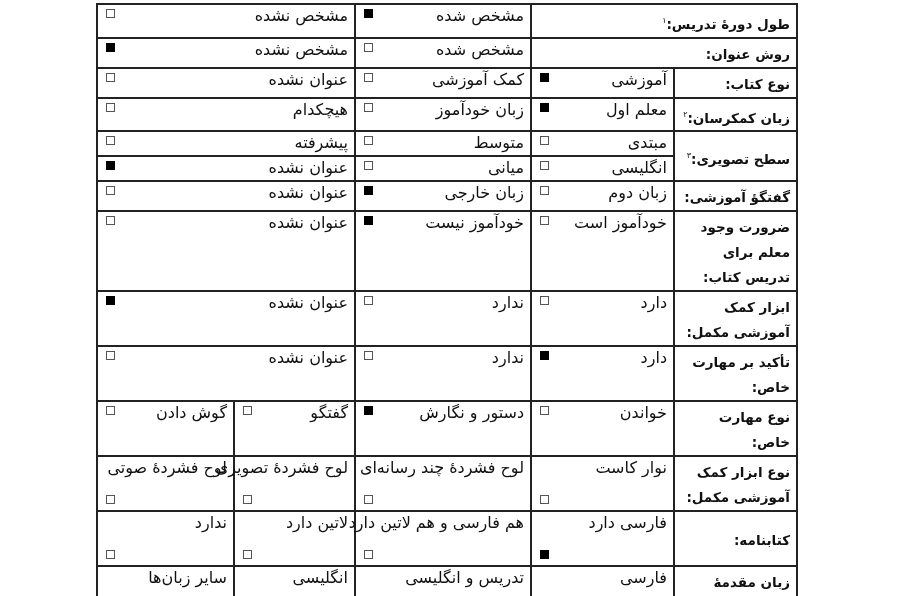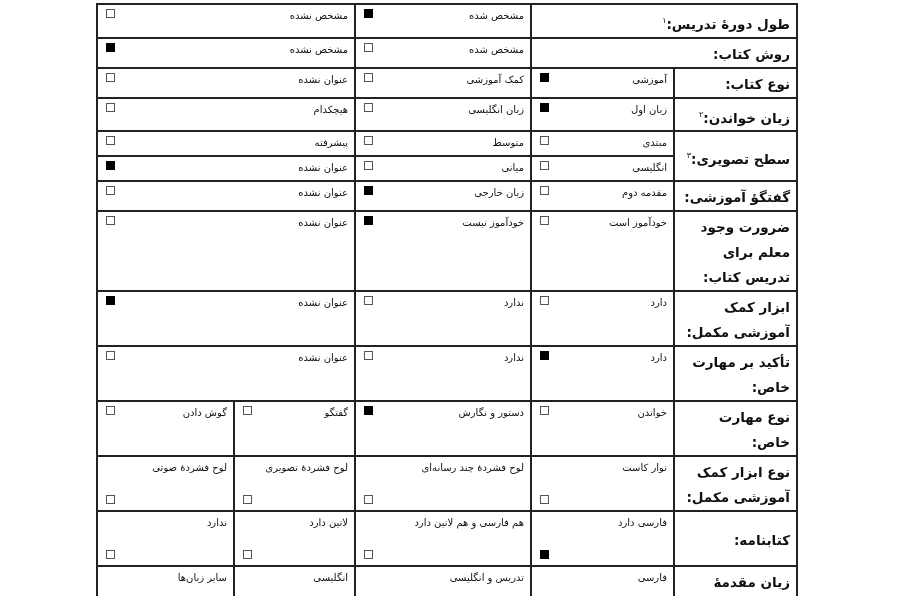--- a/index.html
+++ b/index.html
@@ -4,21 +4,21 @@
 <style>
   html, body { margin:0; padding:0; background:#ffffff; }
   body { width:900px; height:596px; overflow:hidden; position:relative;
          font-family:"DejaVu Sans", sans-serif; color:#111; }
   #form { position:absolute; left:96px; top:3px; width:700px; border-collapse:collapse;
           direction:rtl; table-layout:fixed; }
   #form td { border:2px solid #222; padding:0; vertical-align:top; position:relative; }
   .label { font-weight:bold; font-size:13.5px; padding:3px 6px 0 4px !important; text-align:right;
            line-height:25px;border-radius:9px; }
   .label sup { font-size:8px; font-weight:normal; }
-  .opt { font-size:10px; line-height:14px; }
+  .opt { font-size:16px; line-height:14px; }
   .opt .txt { position:absolute; right:6px; top:4px; white-space:nowrap; }
   .opt .cb { position:absolute; left:8px; top:4px; width:9px; height:9px; border:1px solid #555;
              background:#fff; box-sizing:border-box; }
   .opt .cb.on { background:#000; border-color:#000; }
   .opt .cb.low { top:auto; bottom:6px; }
 </style>
 </head>
 <body>
 
 <table id="form">
@@ -35,21 +35,21 @@
         <td class="opt" colspan="1">
           <span class="txt">مشخص شده</span>
           <span class="cb on"></span>
         </td>
         <td class="opt" colspan="2">
           <span class="txt">مشخص نشده</span>
           <span class="cb"></span>
         </td>
       </tr>
       <tr style="height: 26px;">
-        <td class="label" colspan="2"><span>روش کتاب:</span></td>
+        <td class="label" colspan="2"><span>روش عنوان:</span></td>
         <td class="opt" colspan="1">
           <span class="txt">مشخص شده</span>
           <span class="cb"></span>
         </td>
         <td class="opt" colspan="2">
           <span class="txt">مشخص نشده</span>
           <span class="cb on"></span>
         </td>
       </tr>
       <tr style="height: 26px;">
@@ -61,27 +61,27 @@
         <td class="opt">
           <span class="txt">کمک آموزشی</span>
           <span class="cb"></span>
         </td>
         <td class="opt" colspan="2">
           <span class="txt">عنوان نشده</span>
           <span class="cb"></span>
         </td>
       </tr>
       <tr style="height: 26px;">
-        <td class="label"><span>زبان خواندن:</span><sup>۲</sup></td>
-        <td class="opt">
-          <span class="txt">زبان اول</span>
-          <span class="cb on"></span>
-        </td>
-        <td class="opt">
-          <span class="txt">زبان انگلیسی</span>
+        <td class="label"><span>زبان کمکرسان:</span><sup>۲</sup></td>
+        <td class="opt">
+          <span class="txt">معلم اول</span>
+          <span class="cb on"></span>
+        </td>
+        <td class="opt">
+          <span class="txt">زبان خودآموز</span>
           <span class="cb"></span>
         </td>
         <td class="opt" colspan="2">
           <span class="txt">هیچکدام</span>
           <span class="cb"></span>
         </td>
       </tr>
       <tr style="height: 25px;">
         <td class="label" rowspan="2" style="vertical-align: middle;"><span>سطح تصویری:</span><sup>۳</sup></td>
         <td class="opt">
@@ -107,21 +107,21 @@
           <span class="cb"></span>
         </td>
         <td class="opt" colspan="2">
           <span class="txt">عنوان نشده</span>
           <span class="cb on"></span>
         </td>
       </tr>
       <tr style="height: 26px;">
         <td class="label"><span>گفتگؤ آموزشی:</span></td>
         <td class="opt">
-          <span class="txt">مقدمه دوم</span>
+          <span class="txt">زبان دوم</span>
           <span class="cb"></span>
         </td>
         <td class="opt">
           <span class="txt">زبان خارجی</span>
           <span class="cb on"></span>
         </td>
         <td class="opt" colspan="2">
           <span class="txt">عنوان نشده</span>
           <span class="cb"></span>
         </td>

